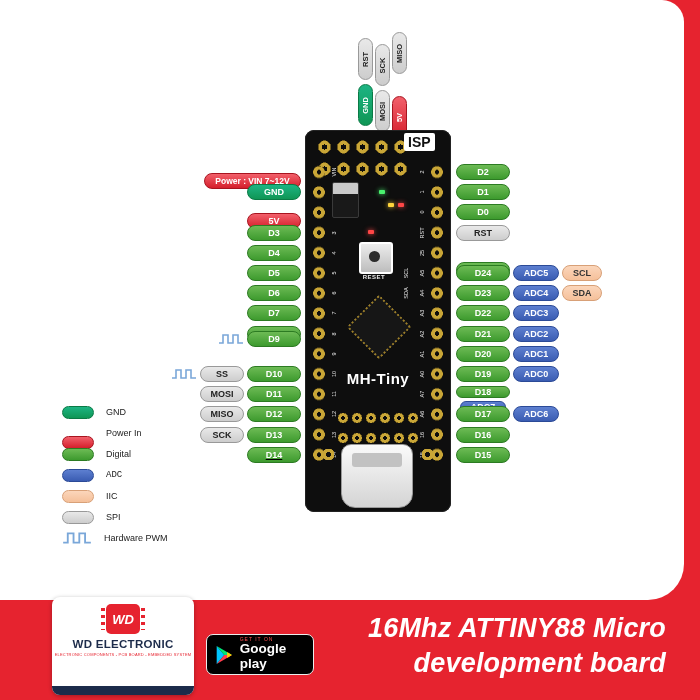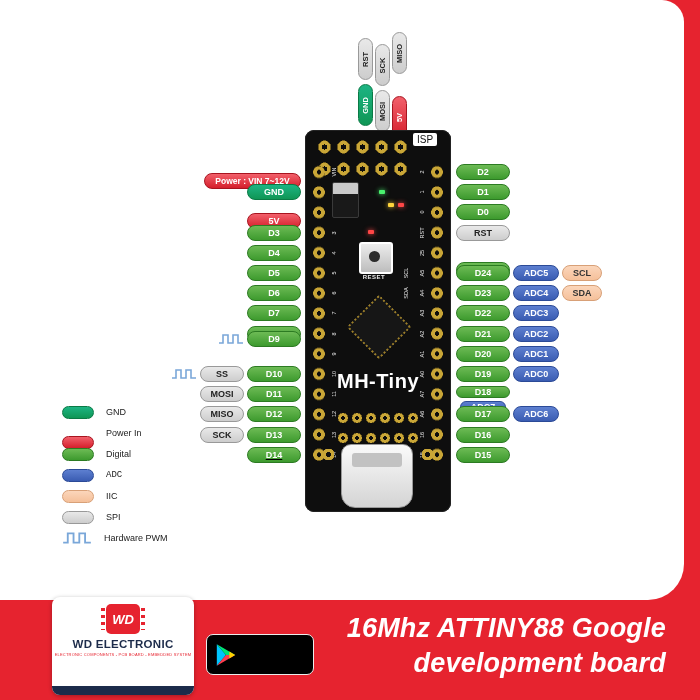--- a/index.html
+++ b/index.html
@@ -17,41 +17,41 @@
       background-size:19px 22px;}
   .holes-left{left:6px;top:32px;width:16px;height:303px;
       background-image:radial-gradient(circle at 8px 10.1px,#0d0d0d 0 2.4px,#c9a637 2.4px 5.6px,#6e5a1c 5.6px 6.1px,rgba(0,0,0,0) 6.1px);
       background-size:16px 20.2px;}
   .holes-right{left:124px;top:32px;width:16px;height:303px;
       background-image:radial-gradient(circle at 8px 10.1px,#0d0d0d 0 2.4px,#c9a637 2.4px 5.6px,#6e5a1c 5.6px 6.1px,rgba(0,0,0,0) 6.1px);
       background-size:16px 20.2px;}
   .holes-bottom{left:31px;top:278px;width:84px;height:40px;
       background-image:radial-gradient(circle at 7px 10px,#0d0d0d 0 1.9px,#c9a637 1.9px 4.7px,#6e5a1c 4.7px 5.2px,rgba(0,0,0,0) 5.2px);
       background-size:14px 20px;}
-  .isp-box{position:absolute;left:99px;top:3px;background:#fff;color:#111;font-size:10px;
-      font-weight:normal;padding:1px 4px;border-radius:2px;margin-left:9px;}
+  .isp-box{position:absolute;left:99px;top:3px;background:#fff;color:#111;font-size:14px;
+      font-weight:bold;padding:1px 4px;border-radius:2px;}
   .silk{position:absolute;width:18px;height:16px;line-height:16px;text-align:center;
       transform:rotate(-90deg);font-size:5.5px;color:#e6e6e6;}
   .reg{position:absolute;left:27px;top:52px;width:25px;height:34px;border-radius:2px;
       background:linear-gradient(180deg,#c9c9c9 0 11px,#191919 11px);border:1px solid #3a3a3a;}
   .led{position:absolute;width:6px;height:4px;border-radius:1px;}
   .led-g{left:74px;top:60px;background:#49f06e;box-shadow:0 0 5px #49f06e;}
   .led-y{left:83px;top:73px;background:#ffd43c;box-shadow:0 0 5px #ffd43c;}
   .led-r1{left:93px;top:73px;background:#ff4646;box-shadow:0 0 5px #ff4646;}
   .led-r2{left:63px;top:100px;background:#ff4646;box-shadow:0 0 5px #ff4646;}
   .reset-btn{position:absolute;left:54px;top:112px;width:30px;height:28px;border-radius:3px;
       background:linear-gradient(180deg,#ececec,#bdbdbd);border:2px solid #ffffff;}
   .reset-btn::after{content:'';position:absolute;left:8px;top:7px;width:11px;height:11px;
       border-radius:50%;background:#2b2b2b;}
   .reset-text{position:absolute;left:44px;top:144px;width:50px;text-align:center;font-size:6px;
       color:#eee;font-weight:bold;letter-spacing:.5px;}
   .chip{position:absolute;left:51px;top:174px;width:42px;height:42px;transform:rotate(45deg);
       background:#161616;border:2px dotted #9b7e2a;border-radius:3px;}
   .board-title{position:absolute;left:0;top:240px;width:146px;text-align:center;color:#fff;
-      font-weight:800;font-size:20px;letter-spacing:.5px;}
+      font-weight:800;font-size:15px;letter-spacing:.5px;}
   .usb{position:absolute;left:36px;top:314px;width:70px;height:62px;border-radius:10px 10px 14px 14px;
       background:linear-gradient(180deg,#fafafa,#d4d4d4);border:1px solid #9a9a9a;}
   .usb::after{content:'';position:absolute;left:10px;right:10px;top:8px;height:14px;
       background:#c2c2c2;border-radius:3px;}
   .usb-pad{position:absolute;width:13px;height:13px;border-radius:50%;
       background:radial-gradient(circle,#111 0 2.6px,#c9a637 2.6px 5.8px,rgba(0,0,0,0) 6px);}
   .pad-l{left:17px;top:318px;} .pad-r{left:116px;top:318px;}
 
   
   .pin-row{position:absolute;display:flex;gap:3px;align-items:center;height:16px;}
@@ -339,19 +339,23 @@
     <div class="logo-bar"></div>
   </div>
 
   <div class="play-badge">
     <svg width="20" height="22" viewBox="0 0 24 26">
       <polygon points="1,0 12,13 1,26" fill="#00c6ff"></polygon>
       <polygon points="1,0 23,13 12,13" fill="#00e675"></polygon>
       <polygon points="1,26 12,13 23,13" fill="#ff3d4e"></polygon>
       <polygon points="16,8.7 23,13 16,17.3" fill="#ffcf00"></polygon>
     </svg>
+    <div class="play-text">
+      <span class="play-small">GET IT ON</span>
+      <span class="play-big">Google play</span>
+    </div>
   </div>
 
   <div class="headline">
-    <div>16Mhz ATTINY88 Google</div>
+    <div>16Mhz ATTINY88 Micro</div>
     <div>development board</div>
   </div>
 </div>
 
 </body></html>

